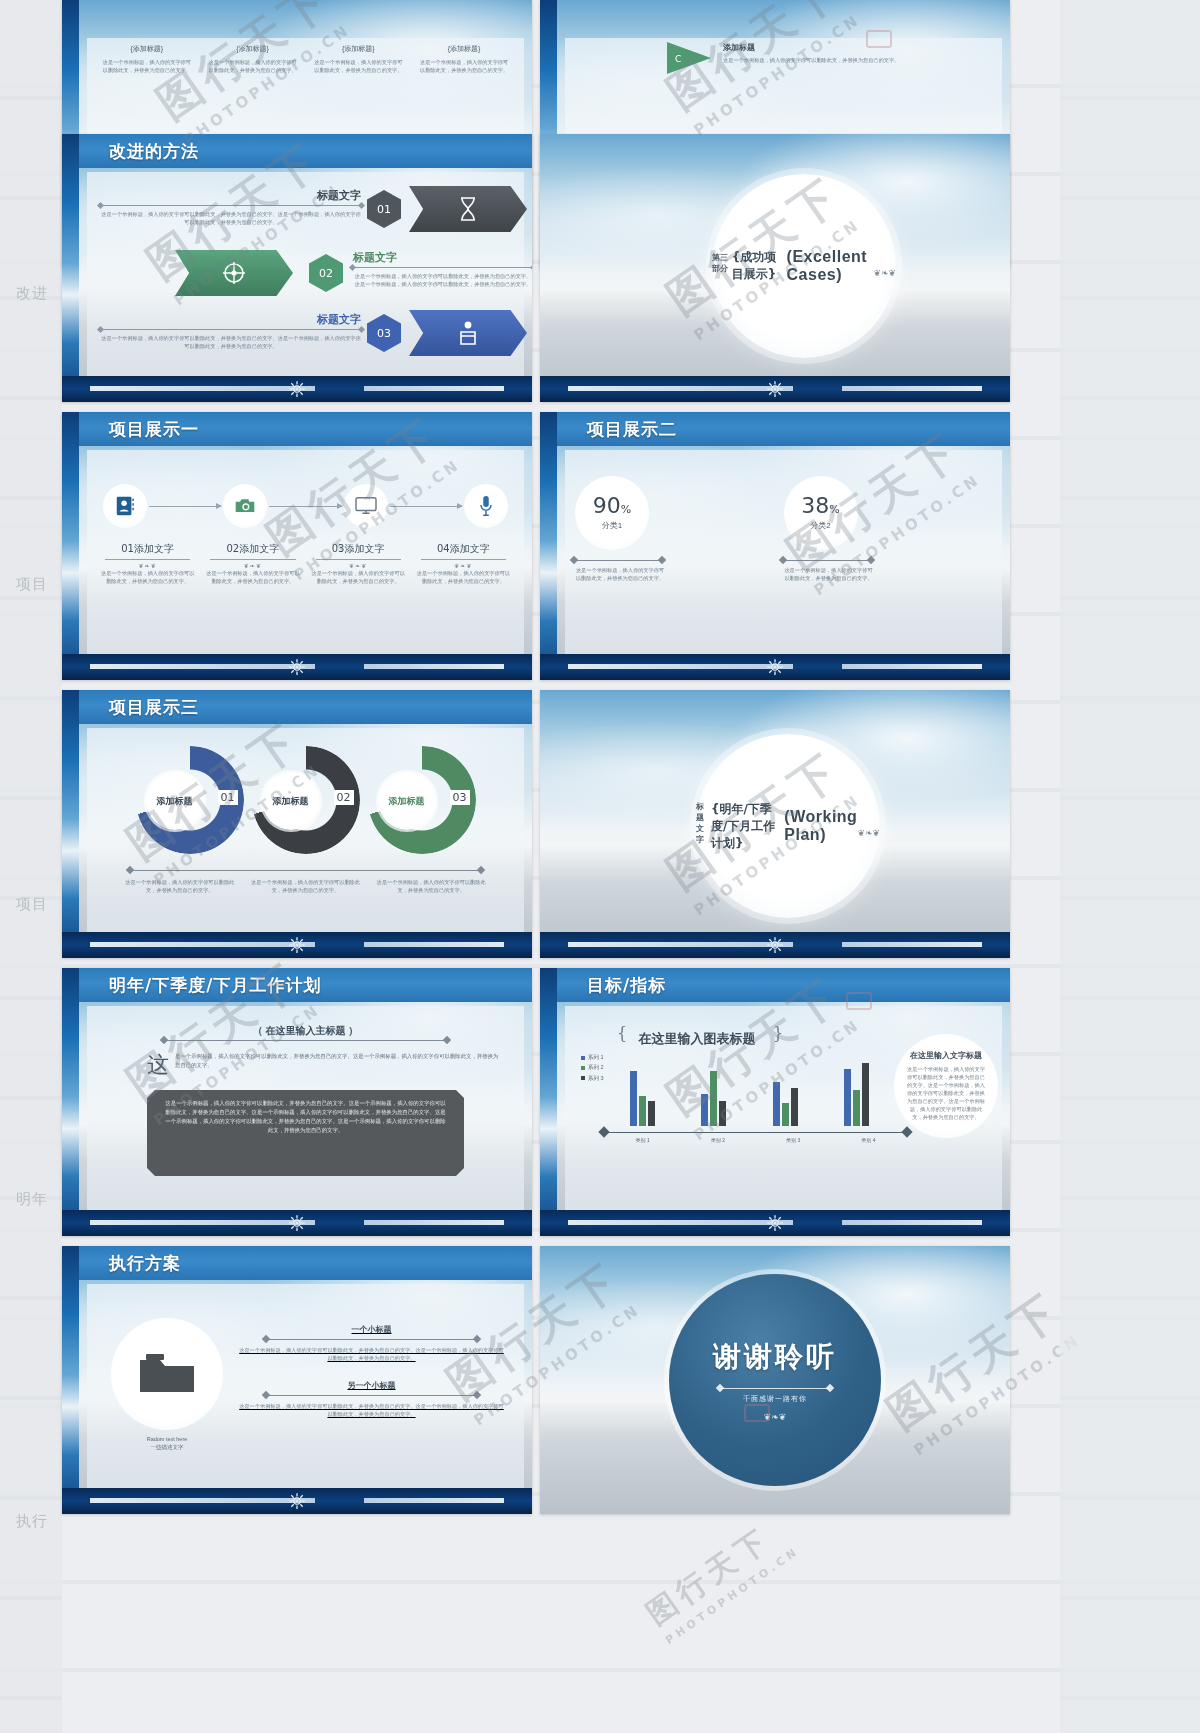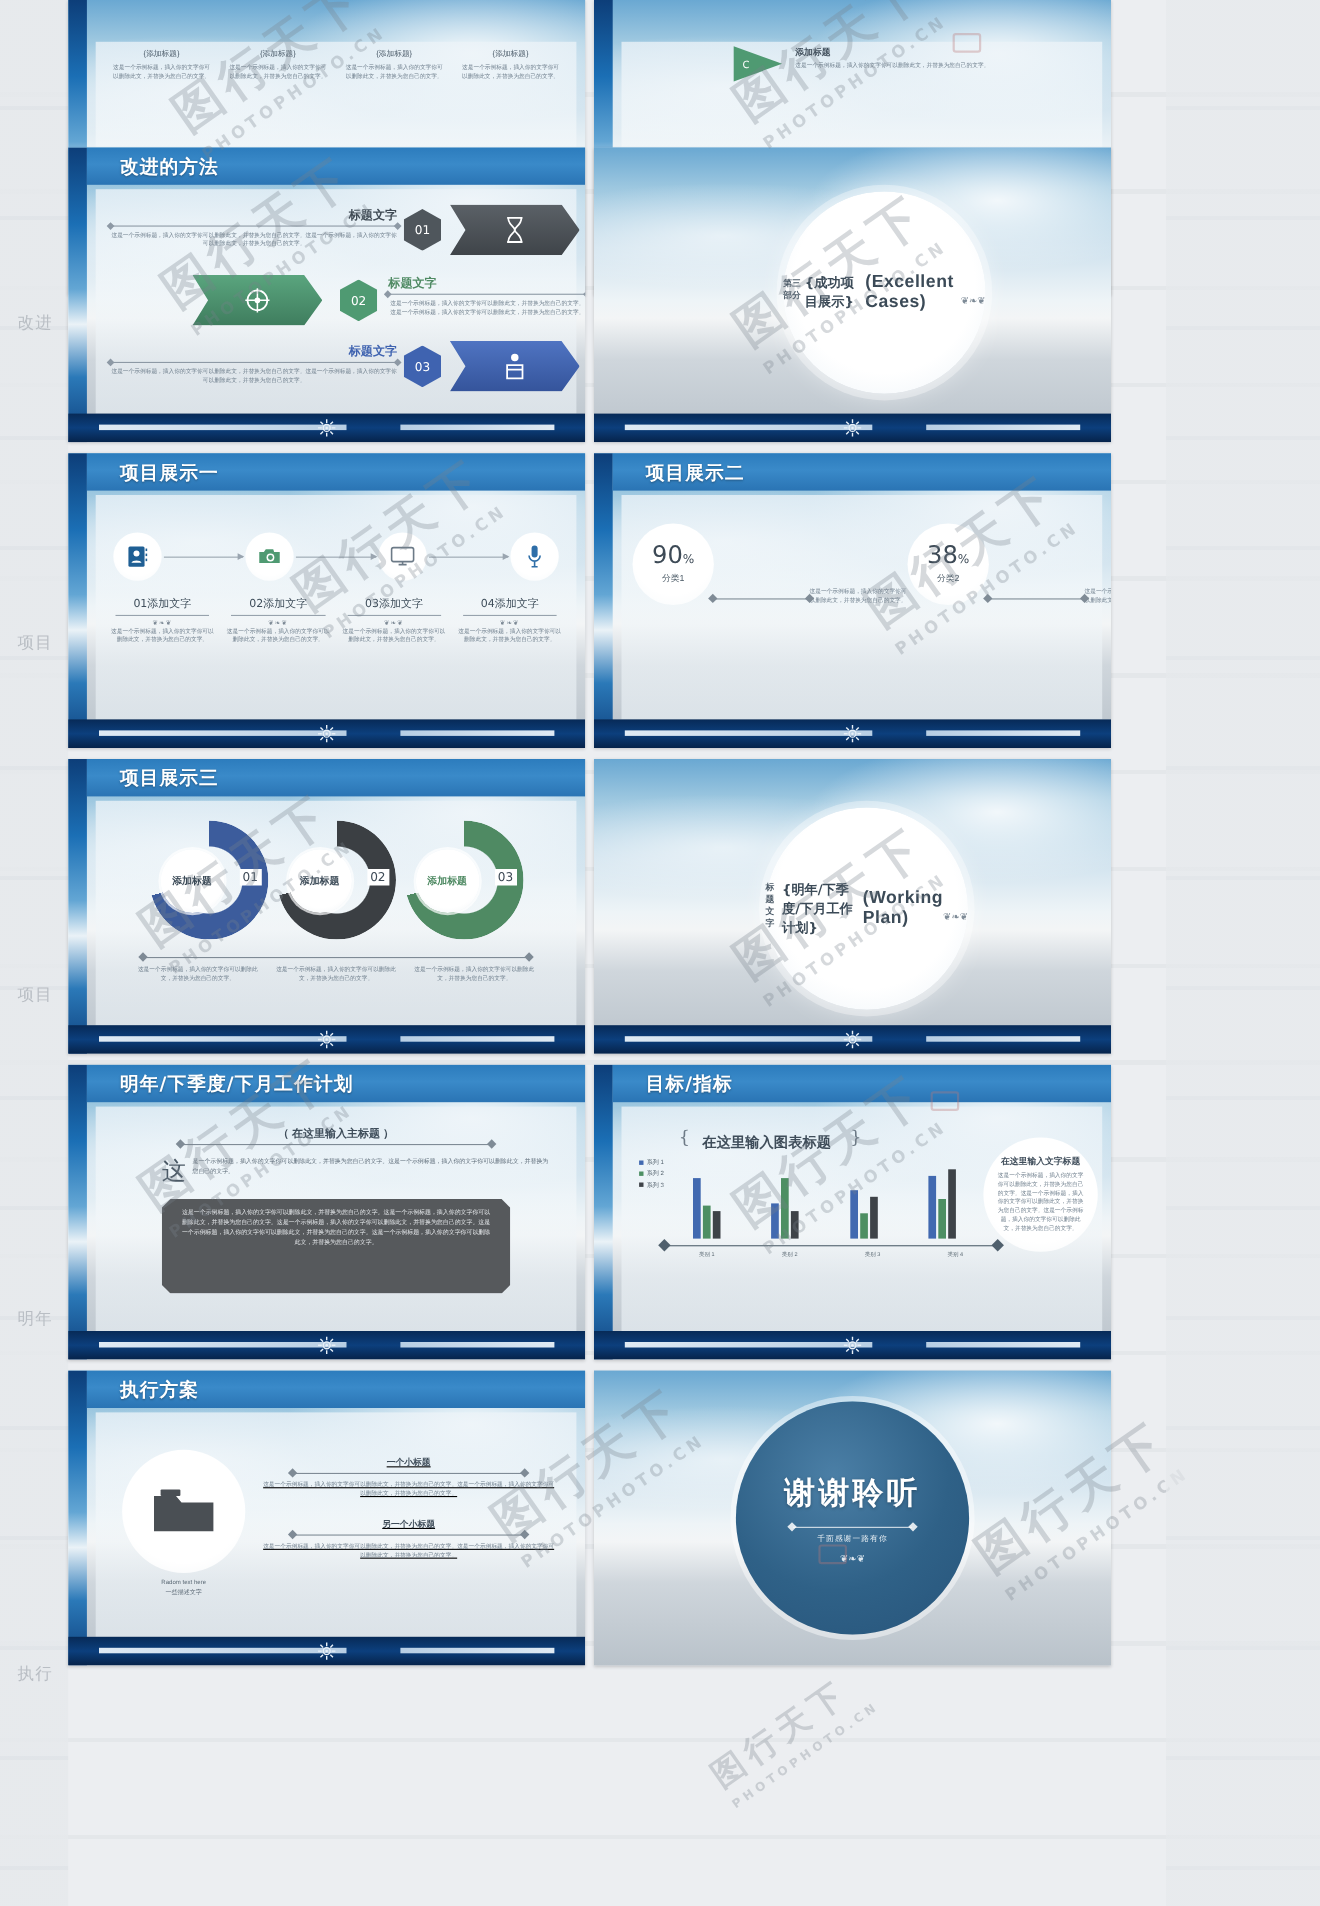--- a/index.html
+++ b/index.html
@@ -136,21 +136,21 @@
     display:flex;align-items:center;justify-content:center;flex:none;}
   .flow-arrow{ flex:1; height:1px; background:#9aa5b0; position:relative; margin:0 2px;}
   .flow-arrow::after{content:"";position:absolute;right:-1px;top:-3px;border-left:6px solid #9aa5b0;border-top:3.5px solid transparent;border-bottom:3.5px solid transparent;}
   .p1-items{ position:absolute; left:12px; right:12px; top:92px; display:flex; gap:8px;}
   .p1-item{ flex:1; }
   .p1-t{ font-size:10px; color:#3f4e5b; text-align:center; font-family:"DejaVu Sans",sans-serif;}
   .p1-rule{ height:1px; background:#97a2ad; margin:3px 6px 2px;}
 
   
   .pct-row{ position:absolute; left:10px; right:10px; top:26px; display:flex;}
-  .pct-cell{flex:1; display:flex; align-items:flex-end;}
+  .pct-cell{flex:1; display:flex; flex-direction:column; align-items:flex-start;}
   .pct-circle{ width:74px;height:74px;border-radius:50%;
     background:radial-gradient(circle at 50% 38%, #ffffff 62%, rgba(255,255,255,.45));
     display:flex;flex-direction:column;align-items:center;justify-content:center;}
   .pct-num{ font-size:22px; color:#3d4a56; font-family:"DejaVu Sans",sans-serif; line-height:1;}
   .pct-num small{ font-size:11px; }
   .pct-lab{ font-size:8px; color:#4b5a66; margin-top:3px;}
   .pct-rule{ width:86px;height:1px;background:#7f8b96;margin:10px 0 5px;position:relative;}
   .pct-rule::before,.pct-rule::after{content:"";position:absolute;top:-3px;width:6px;height:6px;background:#7f8b96;transform:rotate(45deg);}
   .pct-rule::before{left:-4px;}.pct-rule::after{right:-4px;}
 

